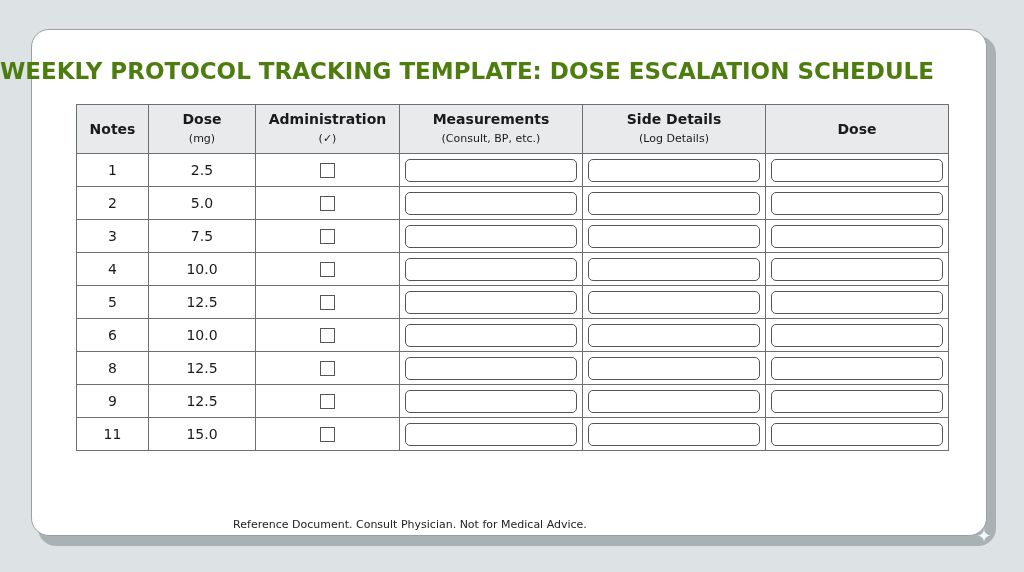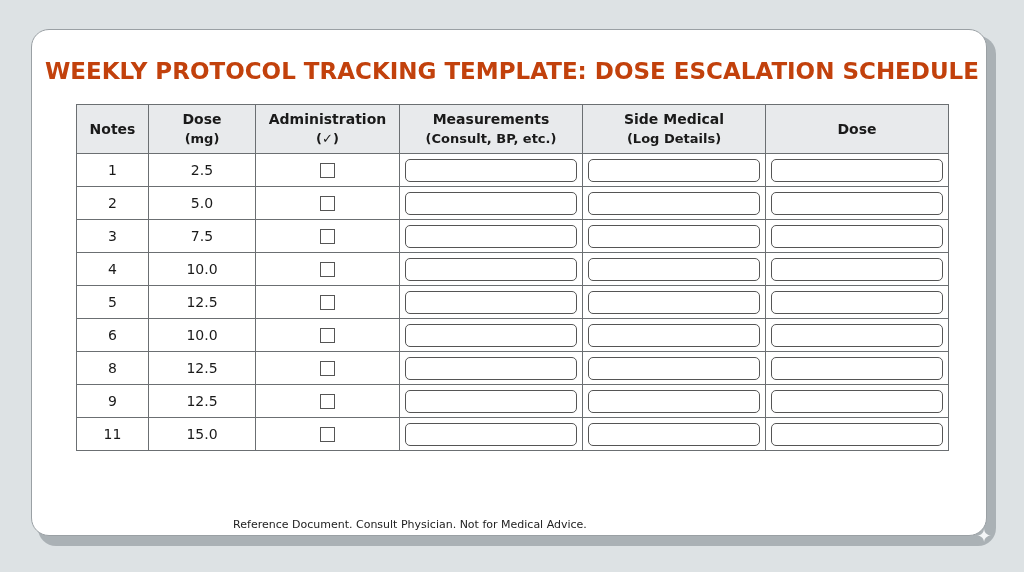--- a/index.html
+++ b/index.html
@@ -12,36 +12,36 @@
   .card-shadow {
     position: absolute; left: 38px; top: 36px; width: 958px; height: 510px;
     background: #aab1b5; border-radius: 18px;
   }
   .card {
     position: absolute; left: 31px; top: 29px; width: 956px; height: 507px;
     background: #ffffff; border: 1px solid #9aa0a4; border-radius: 18px;
     box-sizing: border-box;
   }
   .title {
-    position: absolute; left: 0; top: 58px; width: 1024px; text-align: center;
+    position: absolute; left: 0; top: 58px; width: 1024px; text-align: left;
     font-family: "DejaVu Sans", sans-serif; font-weight: bold; font-size: 23px;
-    color: #c2410c; letter-spacing: 0px; margin: 0;
+    color: #4d7c0f; letter-spacing: 0px; margin: 0;
   }
   table.tracker {
     position: absolute; left: 76px; top: 104px;
     border-collapse: collapse; table-layout: fixed;
     width: 872px;
   }
   table.tracker th, table.tracker td {
     border: 1px solid #6b6f72; padding: 0; text-align: center; color: #1a1a1a;
   }
   table.tracker th {
     background: #e8eaec; height: 48px; font-size: 14px; font-weight: bold; line-height: 19px;
   }
-  table.tracker th .sub { display: block; font-weight: bold; font-size: 13px; }
+  table.tracker th .sub { display: block; font-weight: normal; font-size: 11px; }
   table.tracker td { height: 32px; font-size: 14px; }
   .cb {
     display: inline-block; width: 15px; height: 15px; border: 1px solid #555;
     box-sizing: border-box; vertical-align: middle; background: #fff;
   }
   .field {
     display: block; margin: 0 auto; width: calc(100% - 10px); height: 23px;
     border: 1px solid #555; border-radius: 5px; box-sizing: border-box; background: #fff;
   }
   .footer {
@@ -69,21 +69,21 @@
     <col style="width:183px">
       <col style="width:183px">
       <col style="width:183px">
   </colgroup>
   <thead>
     <tr>
       <th><span>Notes</span></th>
       <th><span>Dose</span><span class="sub">(mg)</span></th>
       <th><span>Administration</span><span class="sub">(✓)</span></th>
       <th><span>Measurements</span><span class="sub">(Consult, BP, etc.)</span></th>
-      <th><span>Side Medical</span><span class="sub">(Log Details)</span></th>
+      <th><span>Side Details</span><span class="sub">(Log Details)</span></th>
       <th><span>Dose</span></th>
     </tr>
   </thead>
   <tbody id="rows">
       <tr>
         <td>1</td>
         <td>2.5</td>
         <td><span class="cb"></span></td>
         <td>
           <span class="field"></span>

